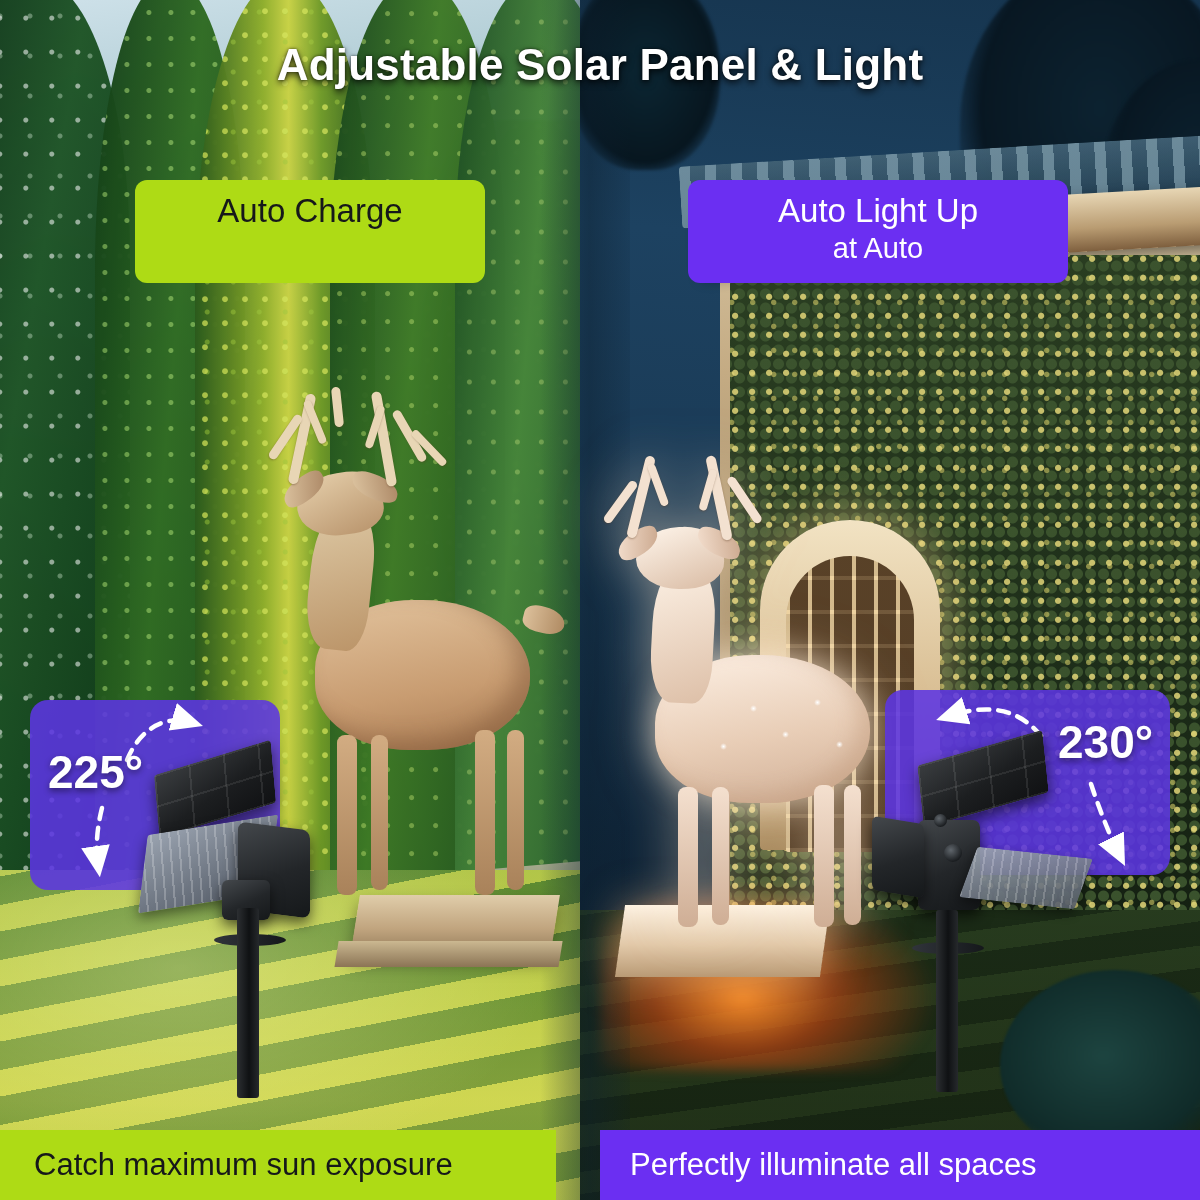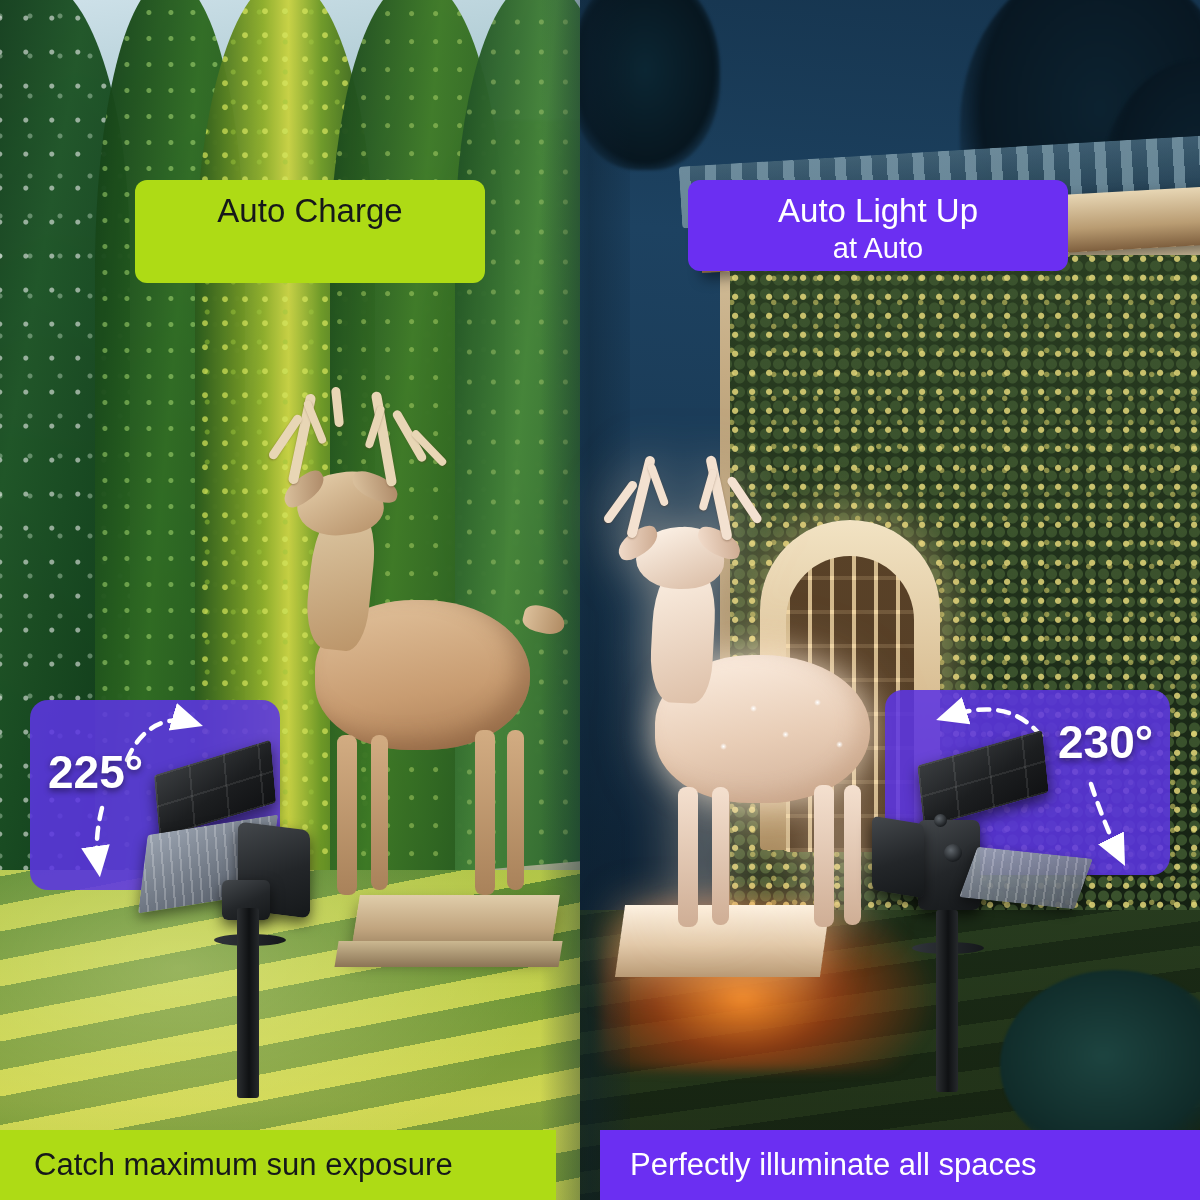--- a/index.html
+++ b/index.html
@@ -225,21 +225,21 @@
   .knob{ background:radial-gradient(circle at 38% 34%, #60666c, #1b1e21 70%); border-radius:50%; }
 
   
   #title{
     position:absolute; left:0; right:0; top:40px; text-align:center;
     font-size:44px; font-weight:bold; color:#ffffff; letter-spacing:.2px;
     text-shadow:0 3px 7px rgba(0,0,0,.78), 0 0 3px rgba(0,0,0,.6);
   }
   .badge{ position:absolute; border-radius:12px; padding:14px 22px 16px; text-align:center; }
   #badge-day{ left:135px; top:180px; width:350px; height:103px; background:#aedb15; }
-  #badge-night{ left:688px; top:180px; width:380px; height:91px; background:#6b2ff2; }
+  #badge-night{ left:688px; top:180px; width:380px; height:103px; background:#6b2ff2; }
   .badge .b1{ font-size:33px; font-weight:normal; line-height:1.05; }
   .badge .b2{ font-size:29px; font-weight:normal; line-height:1.15; margin-top:3px; }
   #badge-day .b1, #badge-day .b2{ color:#16181a; }
   #badge-night .b1, #badge-night .b2{ color:#ffffff; }
 
   .angle-card{ position:absolute; border-radius:18px; background:rgba(92,54,226,.88); }
   #angle-left{ left:30px; top:700px; width:250px; height:190px; }
   #angle-right{ left:885px; top:690px; width:285px; height:185px; }
   .angle-num{ position:absolute; font-size:46px; font-weight:bold; color:#fff;
     text-shadow:0 3px 6px rgba(0,0,0,.45); }
@@ -378,20 +378,21 @@
     <div class="panel-dark" style="position:absolute;left:56px;top:6px;width:130px;height:62px;transform:rotate(-16deg) skewX(-10deg);"></div>
     <div class="lamp-body" style="position:absolute;left:56px;top:78px;width:62px;height:90px;border-radius:7px;"></div>
     <div class="lamp-body" style="position:absolute;left:10px;top:78px;width:52px;height:74px;border-radius:6px;transform:skewY(9deg);"></div>
     <div class="knob" style="position:absolute;left:82px;top:102px;width:18px;height:18px;"></div>
     <div class="knob" style="position:absolute;left:72px;top:72px;width:13px;height:13px;"></div>
     <div class="panel-grey" style="position:absolute;left:106px;top:110px;width:116px;height:52px;transform:rotate(6deg) skewX(-14deg);opacity:.92;"></div>
     <div class="stake-fin" style="position:absolute;left:50px;top:200px;width:72px;height:12px;border-radius:50%;"></div>
     <div class="stake" style="position:absolute;left:74px;top:168px;width:22px;height:182px;"></div>
   </div>
 
+  <div id="title">Adjustable Solar Panel &amp; Light</div>
 
   <div class="badge" id="badge-day">
     <div class="b1">Auto Charge</div>
   </div>
   <div class="badge" id="badge-night">
     <div class="b1">Auto Light Up</div>
     <div class="b2">at Auto</div>
   </div>
 
   <div class="caption" id="cap-day">Catch maximum sun exposure</div>

